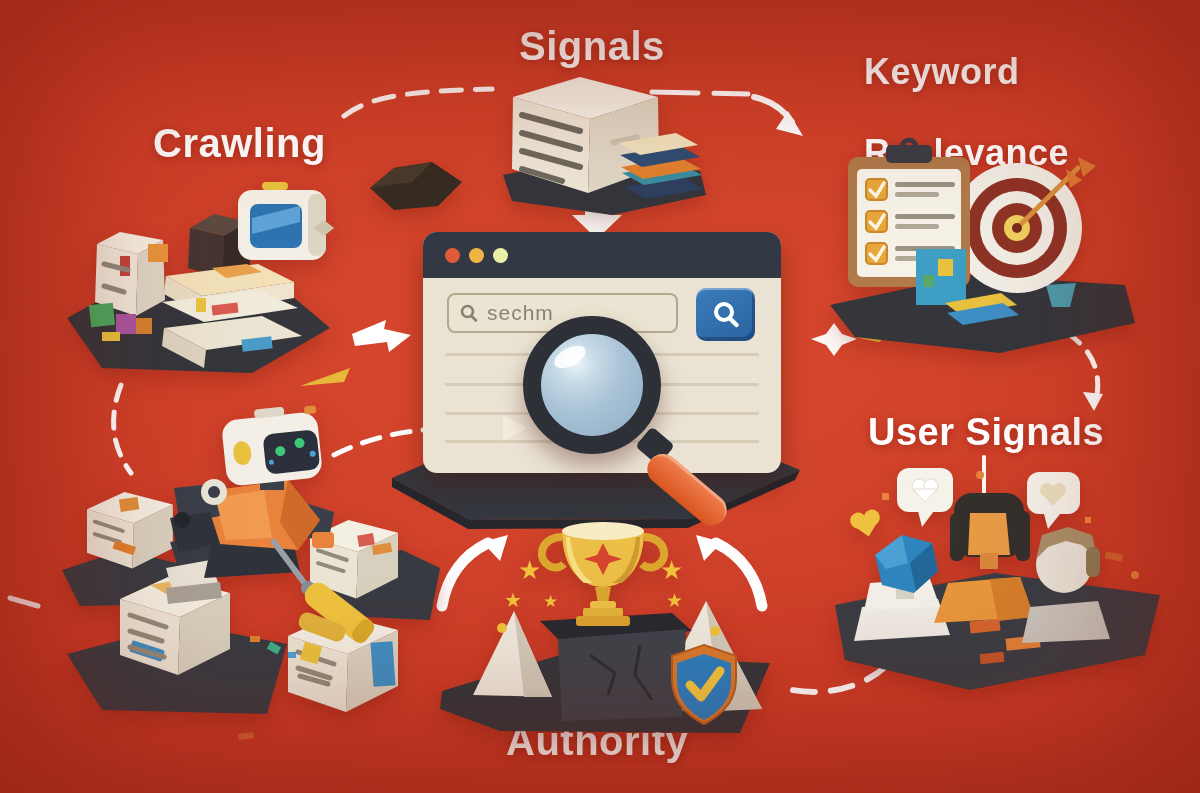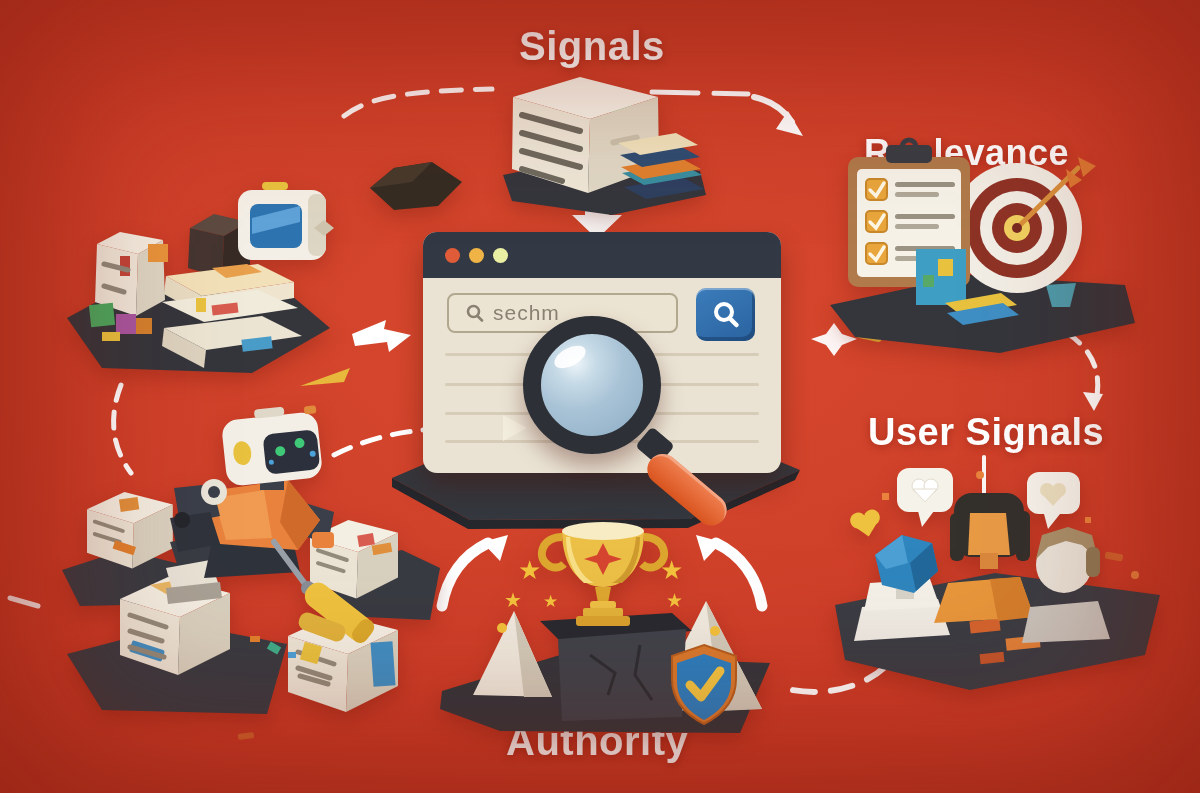--- a/index.html
+++ b/index.html
@@ -23,21 +23,21 @@
 
   
   .browser{position:absolute;left:423px;top:232px;width:358px;height:241px;
     background:#eae3d3;border-radius:14px;box-shadow:0 14px 26px rgba(70,15,8,.38);}
   .browser-header{height:46px;background:#333845;border-radius:14px 14px 0 0;
     display:flex;align-items:center;gap:9px;padding-left:22px;}
   .win-dot{width:15px;height:15px;border-radius:50%;}
   .win-dot.d1{background:#e05c38}.win-dot.d2{background:#efb445}.win-dot.d3{background:#e9efa3}
   .search-field{position:absolute;left:24px;top:61px;width:231px;height:40px;
     background:#ece4d2;border:2px solid #b2a78f;border-radius:8px;box-sizing:border-box;
-    display:flex;align-items:center;gap:9px;padding-left:17px;}
+    display:flex;align-items:center;gap:9px;padding-left:11px;}
   .search-text{color:#8a8173;font-size:21px;letter-spacing:1px;}
   .search-btn{position:absolute;left:273px;top:56px;width:59px;height:53px;border-radius:10px;
     background:linear-gradient(150deg,#3b7cba,#2a63a0);
     box-shadow:inset 0 2px 0 rgba(255,255,255,.35), inset -3px -4px 0 rgba(20,50,90,.45);
     display:flex;align-items:center;justify-content:center;}
   .browser-line{position:absolute;left:22px;right:22px;border-top:3px solid #d6ccb8;border-radius:2px;}
   .page-cursor{position:absolute;left:80px;top:183px;width:0;height:0;
     border-left:24px solid #f3eddd;border-top:13px solid transparent;border-bottom:13px solid transparent;}
 
   
@@ -96,22 +96,23 @@
     <rect x="340" y="560" width="16" height="7" rx="2" fill="#d4652f" transform="rotate(-18 348 563)"></rect>
     <rect x="1105" y="553" width="18" height="7" rx="2" fill="#d4652f" transform="rotate(10 1114 556)"></rect>
     <rect x="238" y="733" width="16" height="6" rx="2" fill="#d4652f" transform="rotate(-8 246 736)"></rect>
   </svg>
 
   <svg class="cluster" style="left:368px;top:158px" width="96" height="60">
     <polygon points="2,30 26,10 64,4 94,24 70,48 26,52" fill="#352c22"></polygon>
     <polygon points="2,30 26,10 64,4 44,24" fill="#473a2c"></polygon>
   </svg>
 
+  <div class="label lbl-crawling">Crawling</div>
   <div class="label lbl-indexing">Signals</div>
-  <div class="label lbl-keyword"><br>
+  <div class="label lbl-keyword"><span>Keyword</span><br>
     <span>Replevance</span></div>
   <div class="label lbl-authority">Authority</div>
   <div class="label lbl-usersignals">User Signals</div>
 
   <svg class="cluster" style="left:62px;top:168px" width="320" height="235">
     <polygon points="5,150 60,120 230,128 268,160 190,205 40,200" fill="#34363c"></polygon>
     <g>
       <polygon points="35,76 58,64 101,72 76,86" fill="#f4eee1"></polygon>
       <polygon points="35,76 76,86 74,148 33,134" fill="#efe8da"></polygon>
       <polygon points="76,86 101,72 103,132 74,148" fill="#ddd5c3"></polygon>

